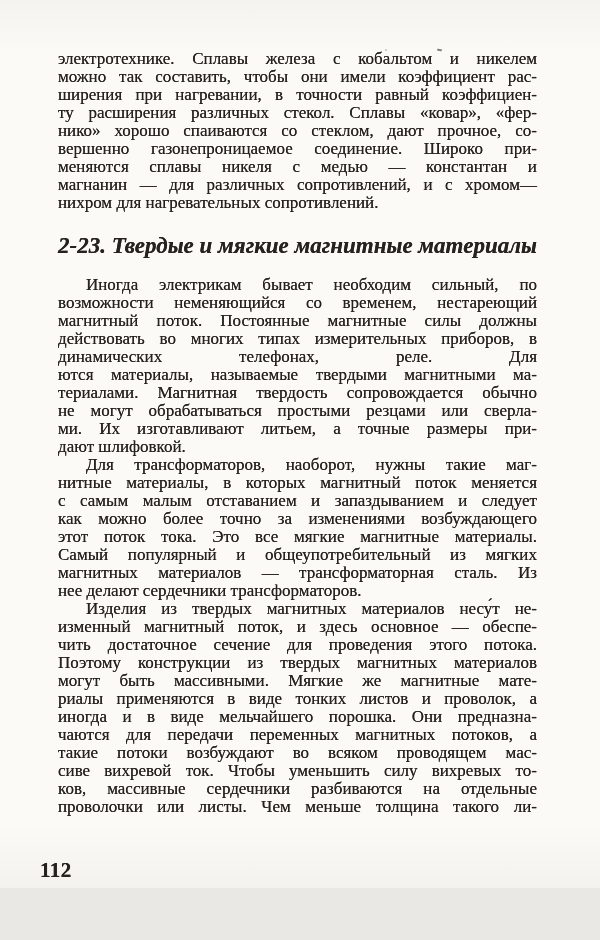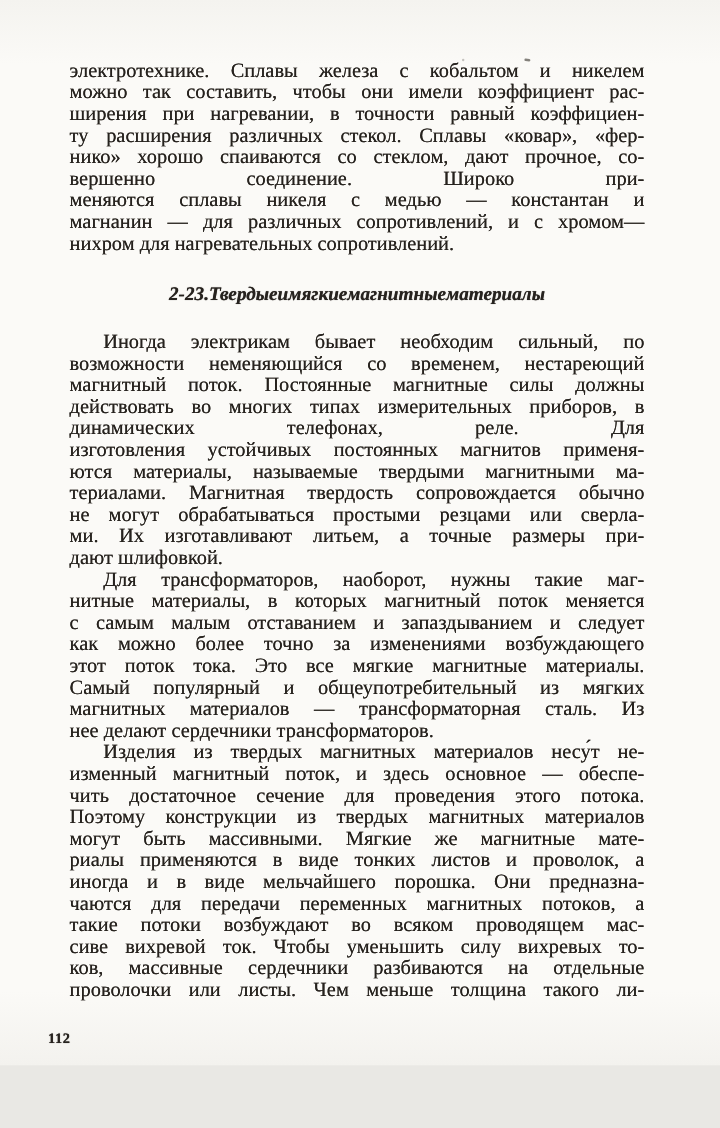--- a/index.html
+++ b/index.html
@@ -32,34 +32,34 @@
     white-space: nowrap;
   }
   .line.justify {
     display: flex;
     justify-content: space-between;
   }
   .line.plain { text-align: left; }
   .line.indent { padding-left: 28px; }
   .heading {
     display: flex;
-    justify-content: center;
+    justify-content: space-between;
     margin: 23px 0 20px 0;
-    font-size: 16px;
+    font-size: 23px;
     line-height: 21px;
     font-weight: 700;
     font-style: italic;
     white-space: nowrap;
     text-shadow: 0 0 0.6px rgba(30, 26, 22, 0.9);
   }
   .page-number {
     position: absolute;
     left: 40px;
     top: 858px;
-    font-size: 12px;
+    font-size: 21px;
     font-weight: 700;
     letter-spacing: 0.5px;
     text-shadow: 0 0 0.6px rgba(25, 22, 18, 0.95);
   }
   .speck {
     position: absolute;
     background: #5c5852;
   }
   .speck.dash-top {
     left: 437px; top: 49px;
@@ -133,20 +133,21 @@
           <span>хорошо</span>
           <span>спаиваются</span>
           <span>со</span>
           <span>стеклом,</span>
           <span>дают</span>
           <span>прочное,</span>
           <span>со-</span>
         </div>
         <div class="line justify">
           <span>вершенно</span>
+          <span>газонепроницаемое</span>
           <span>соединение.</span>
           <span>Широко</span>
           <span>при-</span>
         </div>
         <div class="line justify">
           <span>меняются</span>
           <span>сплавы</span>
           <span>никеля</span>
           <span>с</span>
           <span>медью</span>
@@ -207,27 +208,20 @@
           <span>приборов,</span>
           <span>в</span>
         </div>
         <div class="line justify">
           <span>динамических</span>
           <span>телефонах,</span>
           <span>реле.</span>
           <span>Для</span>
         </div>
         <div class="line justify">
-          <span>изготовления</span>
-          <span>устойчивых</span>
-          <span>постоянных</span>
-          <span>магнитов</span>
-          <span>применя-</span>
-        </div>
-        <div class="line justify">
           <span>ются</span>
           <span>материалы,</span>
           <span>называемые</span>
           <span>твердыми</span>
           <span>магнитными</span>
           <span>ма-</span>
         </div>
         <div class="line justify">
           <span>териалами.</span>
           <span>Магнитная</span>

